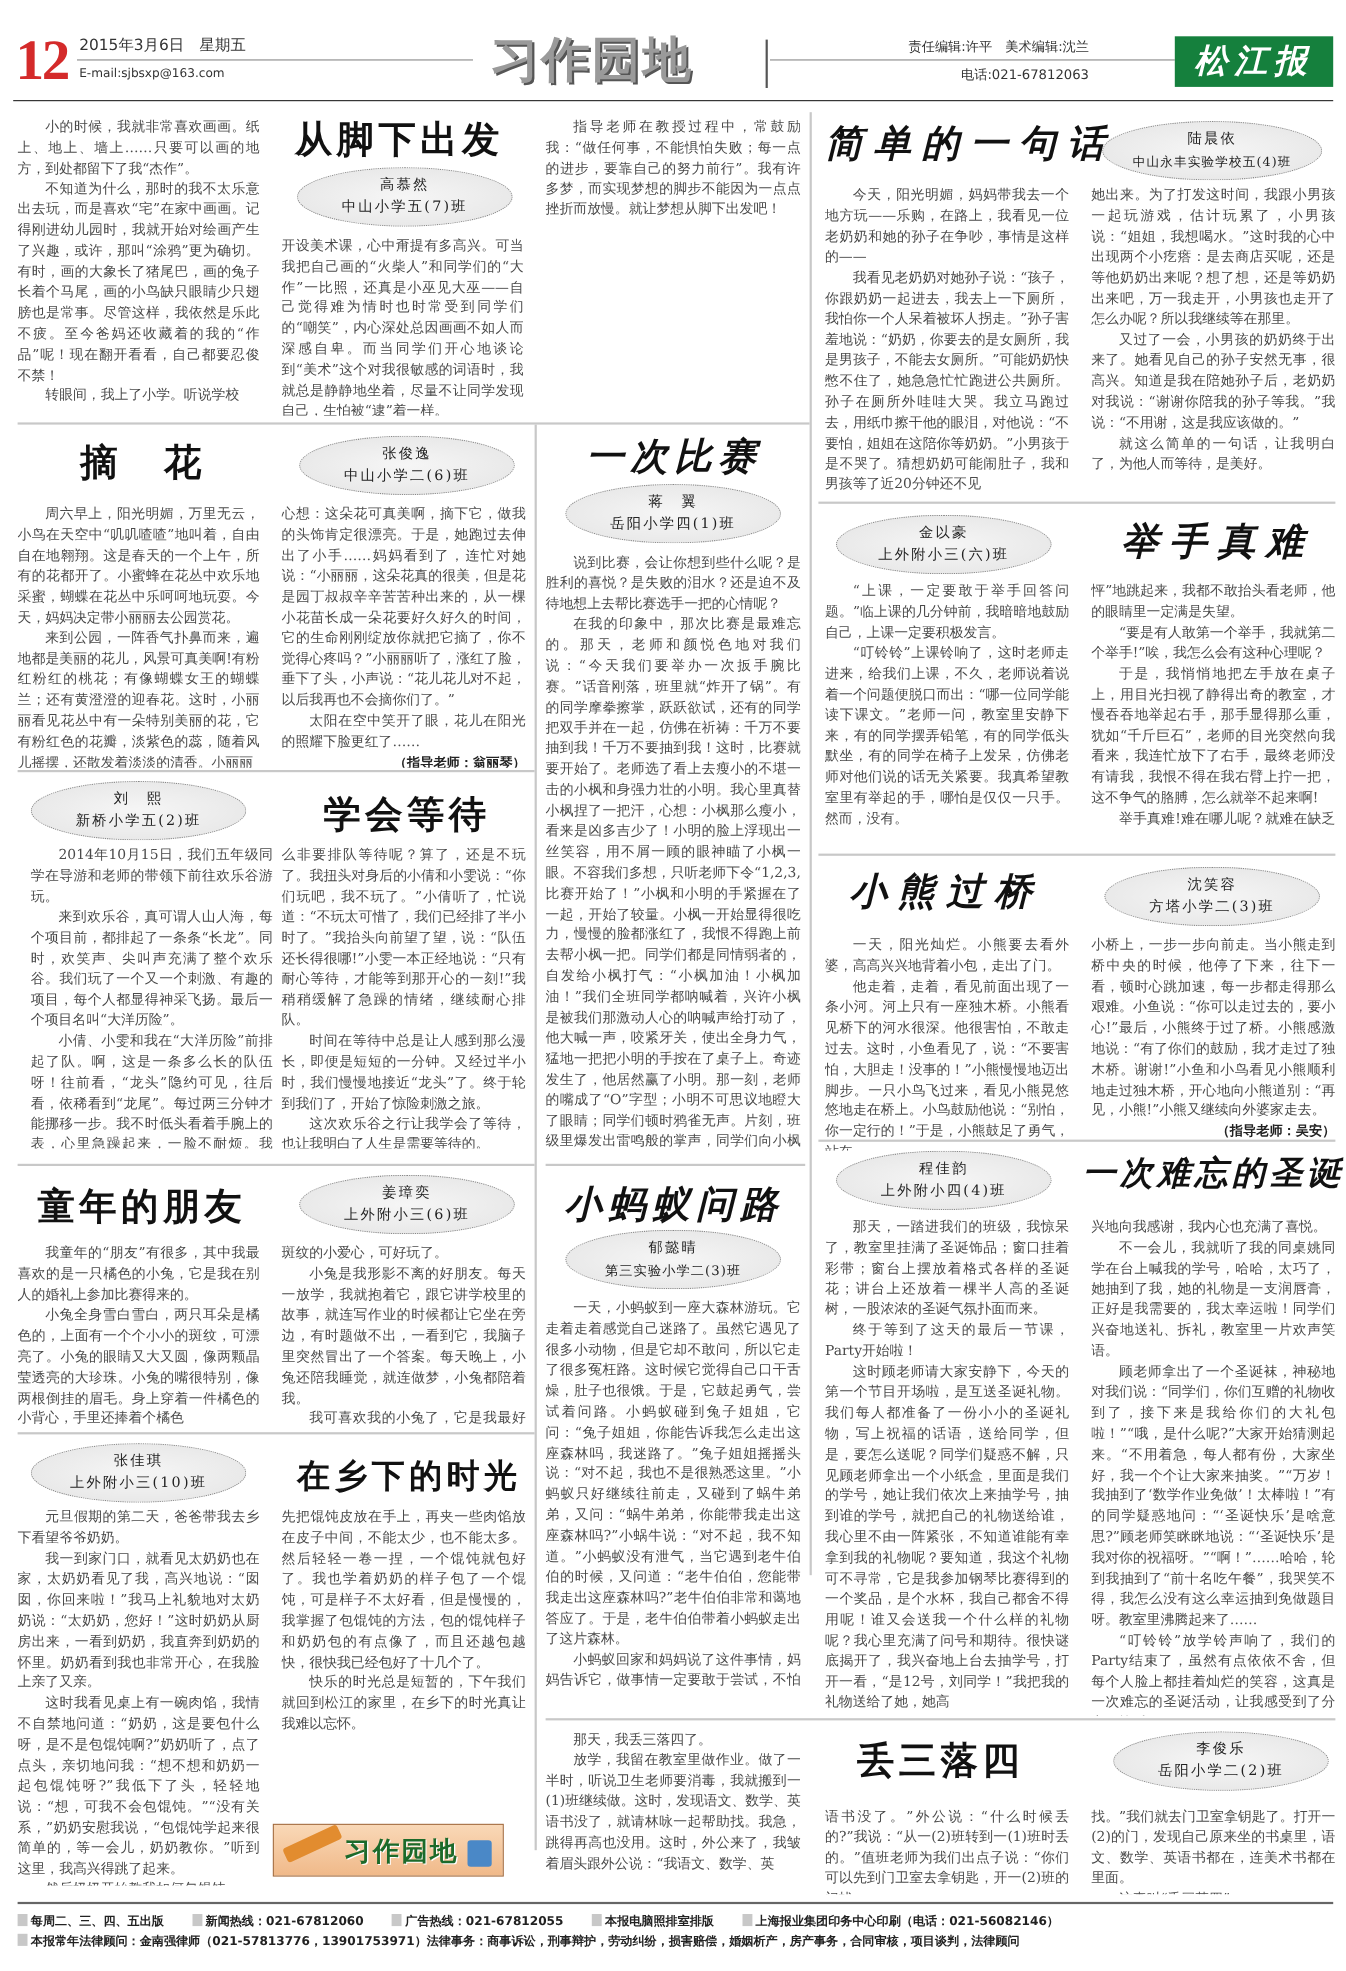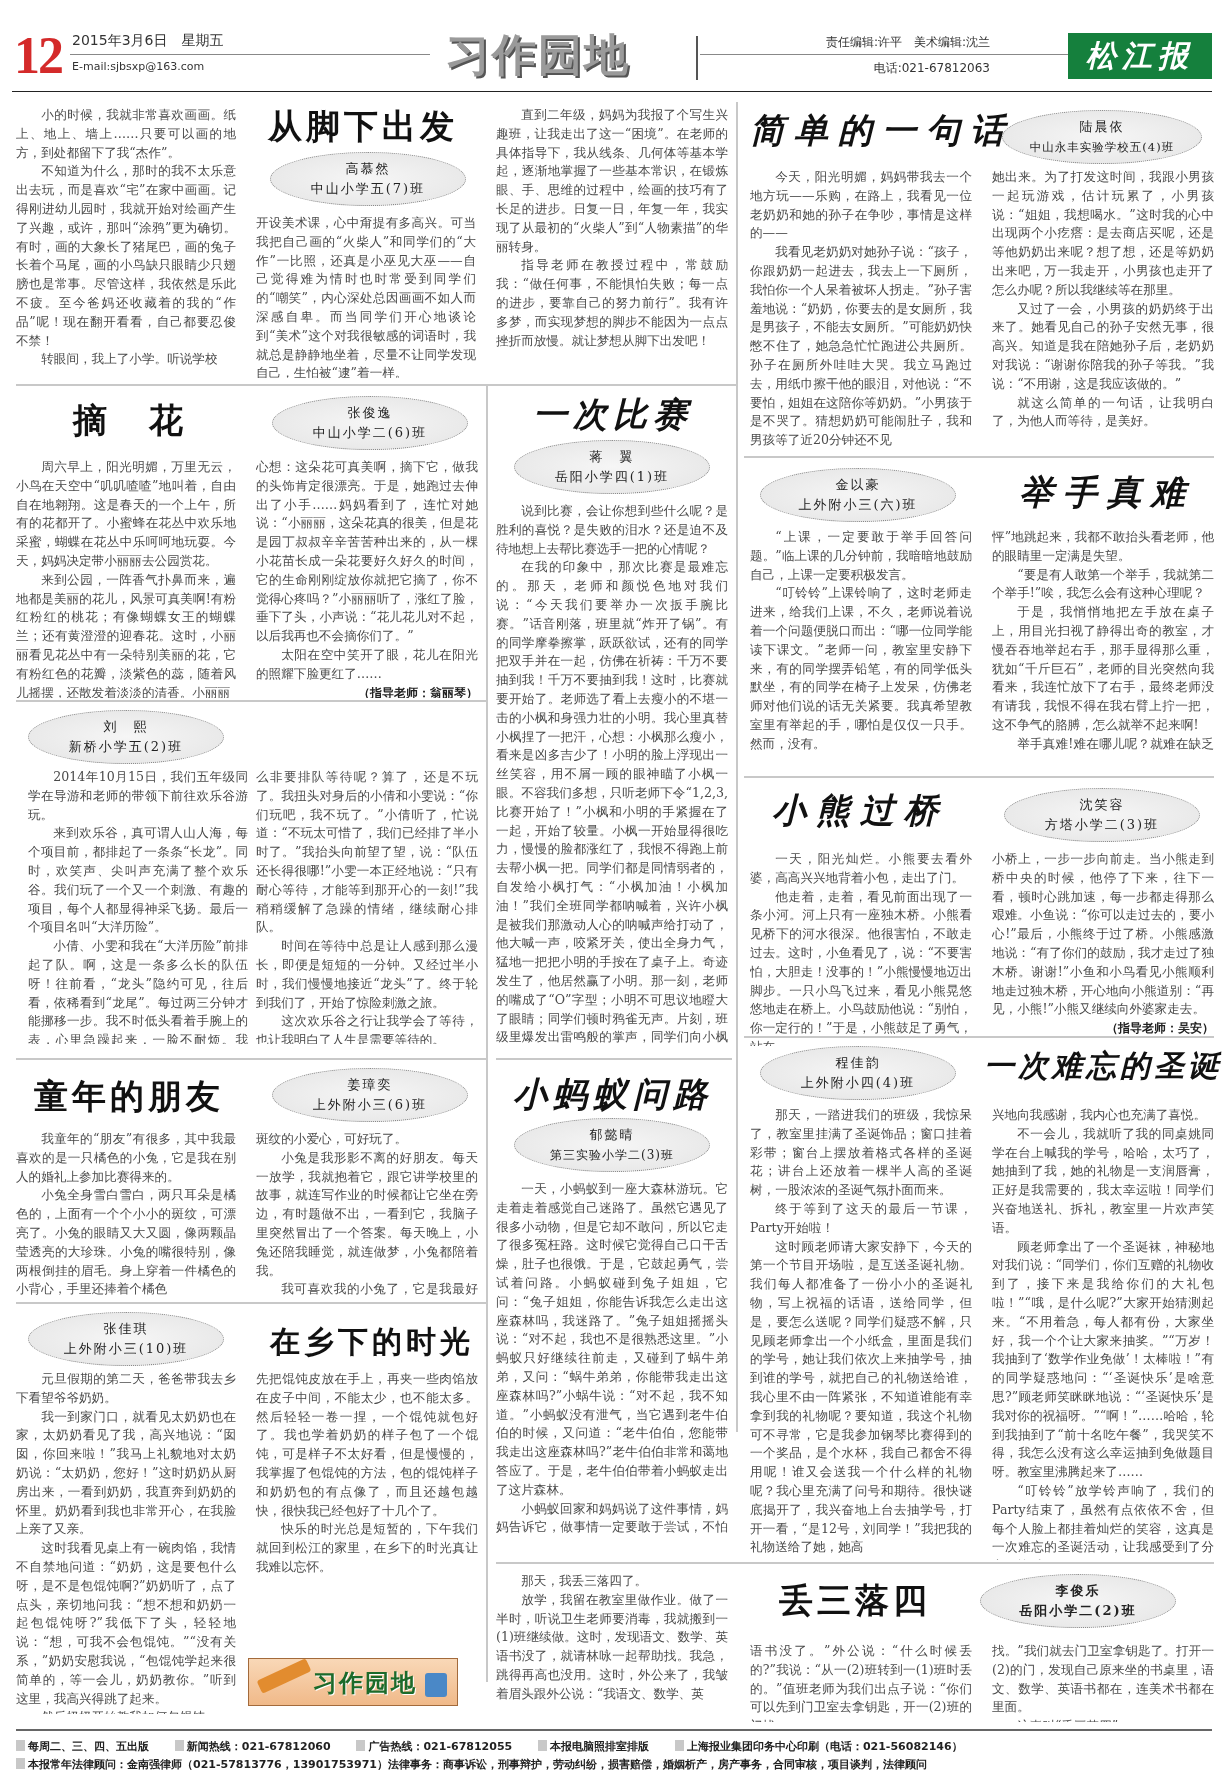--- a/index.html
+++ b/index.html
@@ -76,21 +76,20 @@
   </div>
   <div class="headline" style="left:248px; top:8px; width:230px;">从脚下出发</div>
   <div class="byline" style="left:270px; top:56px;">
     <div>高慕然</div>
     <div>中山小学五(7)班</div>
   </div>
   <div class="col" style="left:256px; top:118px; width:220px; height:164px;">
     <p class="noindent">开设美术课，心中甭提有多高兴。可当我把自己画的“火柴人”和同学们的“大作”一比照，还真是小巫见大巫——自己觉得难为情时也时常受到同学们的“嘲笑”，内心深处总因画画不如人而深感自卑。而当同学们开心地谈论到“美术”这个对我很敏感的词语时，我就总是静静地坐着，尽量不让同学发现自己，生怕被“逮”着一样。</p>
   </div>
   <div class="col" style="left:496px; top:10px; width:232px; height:272px;">
-    <p>直到二年级，妈妈为我报了个写生兴趣班，让我走出了这一“困境”。在老师的具体指导下，我从线条、几何体等基本学起，逐渐地掌握了一些基本常识，在锻炼眼、手、思维的过程中，绘画的技巧有了长足的进步。日复一日，年复一年，我实现了从最初的“火柴人”到“人物素描”的华丽转身。</p>
     <p>指导老师在教授过程中，常鼓励我：“做任何事，不能惧怕失败；每一点的进步，要靠自己的努力前行”。我有许多梦，而实现梦想的脚步不能因为一点点挫折而放慢。就让梦想从脚下出发吧！</p>
   </div>
 </section>
 <div class="hrule" style="left:16px; top:384px; width:720px;"></div>
 
 <section class="article" style="left:740px; top:96px; width:484px; height:360px;">
   <div class="headline brush" style="left:10px; top:12px; width:220px;">简单的一句话</div>
   <div class="byline wide" style="left:262px; top:14px;">
     <div>陆晨依</div>
     <div style="font-size:11.5px; letter-spacing:1px;">中山永丰实验学校五(4)班</div>
@@ -159,20 +158,21 @@
     <p class="teacher-line"></p>
   </div>
 </section>
 <div class="hrule" style="left:744px; top:776px; width:470px;"></div>
 
 <section class="article" style="left:0; top:702px; width:486px; height:346px;">
   <div class="byline" style="left:28px; top:8px;">
     <div>刘　熙</div>
     <div>新桥小学五(2)班</div>
   </div>
+  <div class="headline" style="left:270px; top:16px; width:200px;">学会等待</div>
   <div class="col" style="left:28px; top:66px; width:220px; height:276px;">
     <p>2014年10月15日，我们五年级同学在导游和老师的带领下前往欢乐谷游玩。</p>
     <p>来到欢乐谷，真可谓人山人海，每个项目前，都排起了一条条“长龙”。同时，欢笑声、尖叫声充满了整个欢乐谷。我们玩了一个又一个刺激、有趣的项目，每个人都显得神采飞扬。最后一个项目名叫“大洋历险”。</p>
     <p>小倩、小雯和我在“大洋历险”前排起了队。啊，这是一条多么长的队伍呀！往前看，“龙头”隐约可见，往后看，依稀看到“龙尾”。每过两三分钟才能挪移一步。我不时低头看着手腕上的表，心里急躁起来，一脸不耐烦。我想：为什</p>
   </div>
   <div class="col" style="left:256px; top:66px; width:222px; height:276px;">
     <p class="noindent">么非要排队等待呢？算了，还是不玩了。我扭头对身后的小倩和小雯说：“你们玩吧，我不玩了。”小倩听了，忙说道：“不玩太可惜了，我们已经排了半小时了。”我抬头向前望了望，说：“队伍还长得很哪!”小雯一本正经地说：“只有耐心等待，才能等到那开心的一刻!”我稍稍缓解了急躁的情绪，继续耐心排队。</p>
     <p>时间在等待中总是让人感到那么漫长，即便是短短的一分钟。又经过半小时，我们慢慢地接近“龙头”了。终于轮到我们了，开始了惊险刺激之旅。</p>
     <p>这次欢乐谷之行让我学会了等待，也让我明白了人生是需要等待的。</p>
     <p class="teacher-line"></p>
@@ -275,21 +275,21 @@
   <div class="badge-text">习作园地</div>
   <div class="badge-books"></div>
 </div>
 
 <section class="article" style="left:490px; top:1564px; width:734px; height:160px;">
   <div class="col" style="left:6px; top:8px; width:232px; height:150px;">
     <p>那天，我丢三落四了。</p>
     <p>放学，我留在教室里做作业。做了一半时，听说卫生老师要消毒，我就搬到一(1)班继续做。这时，发现语文、数学、英语书没了，就请林咏一起帮助找。我急，跳得再高也没用。这时，外公来了，我皱着眉头跟外公说：“我语文、数学、英</p>
   </div>
   <div class="headline" style="left:250px; top:14px; width:230px;">丢三落四</div>
-  <div class="byline" style="left:490px; top:10px;font-weight:bold;">
+  <div class="byline" style="left:522px; top:10px;">
     <div>李俊乐</div>
     <div>岳阳小学二(2)班</div>
   </div>
   <div class="col" style="left:260px; top:78px; width:222px; height:80px;">
     <p class="noindent">语书没了。”外公说：“什么时候丢的?”我说：“从一(2)班转到一(1)班时丢的。”值班老师为我们出点子说：“你们可以先到门卫室去拿钥匙，开一(2)班的门找一</p>
   </div>
   <div class="col" style="left:502px; top:78px; width:222px; height:80px;">
     <p class="noindent">找。”我们就去门卫室拿钥匙了。打开一(2)的门，发现自己原来坐的书桌里，语文、数学、英语书都在，连美术书都在里面。</p>
     <p>这真叫“丢三落四”。</p>
   </div>

